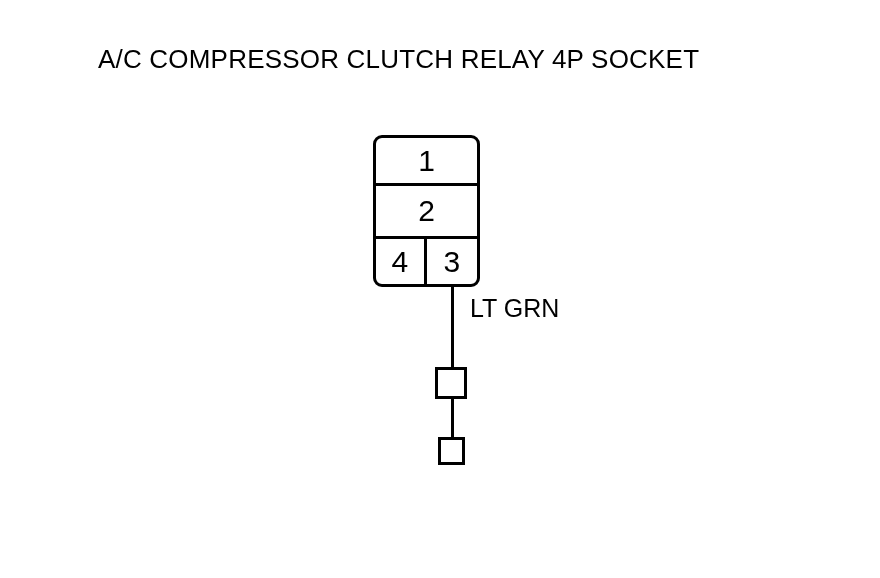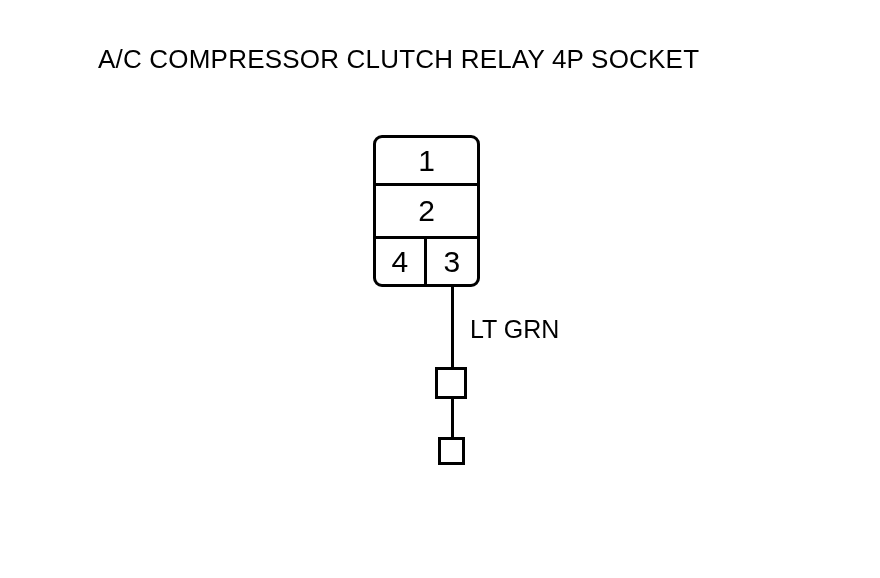--- a/index.html
+++ b/index.html
@@ -92,21 +92,21 @@
   .wire-link {
     left: 451px;
     top: 396px;
     height: 43px;
   }
 
   
   .wire-label {
     position: absolute;
     left: 470px;
-    top: 315px;
+    top: 294px;
     font-size: 25px;
     line-height: 28px;
     white-space: nowrap;
     color: #000;
   }
 
   
   .terminal {
     position: absolute;
     box-sizing: border-box;

